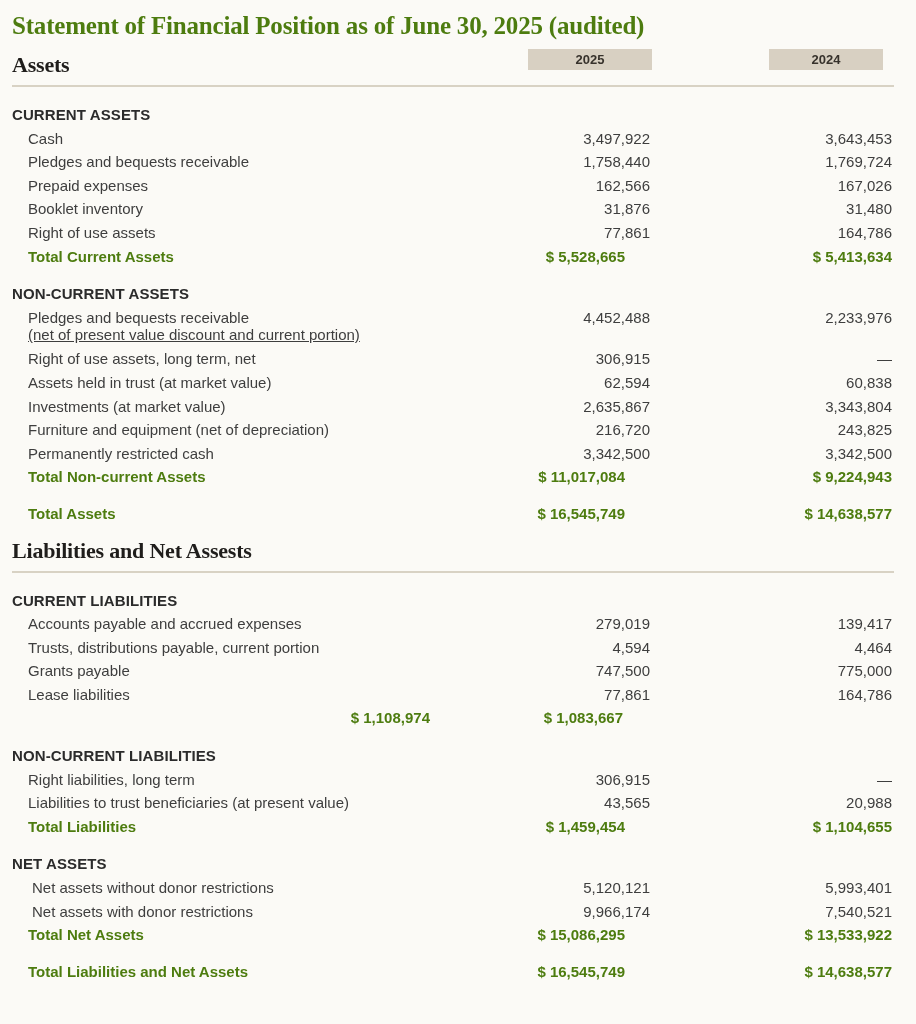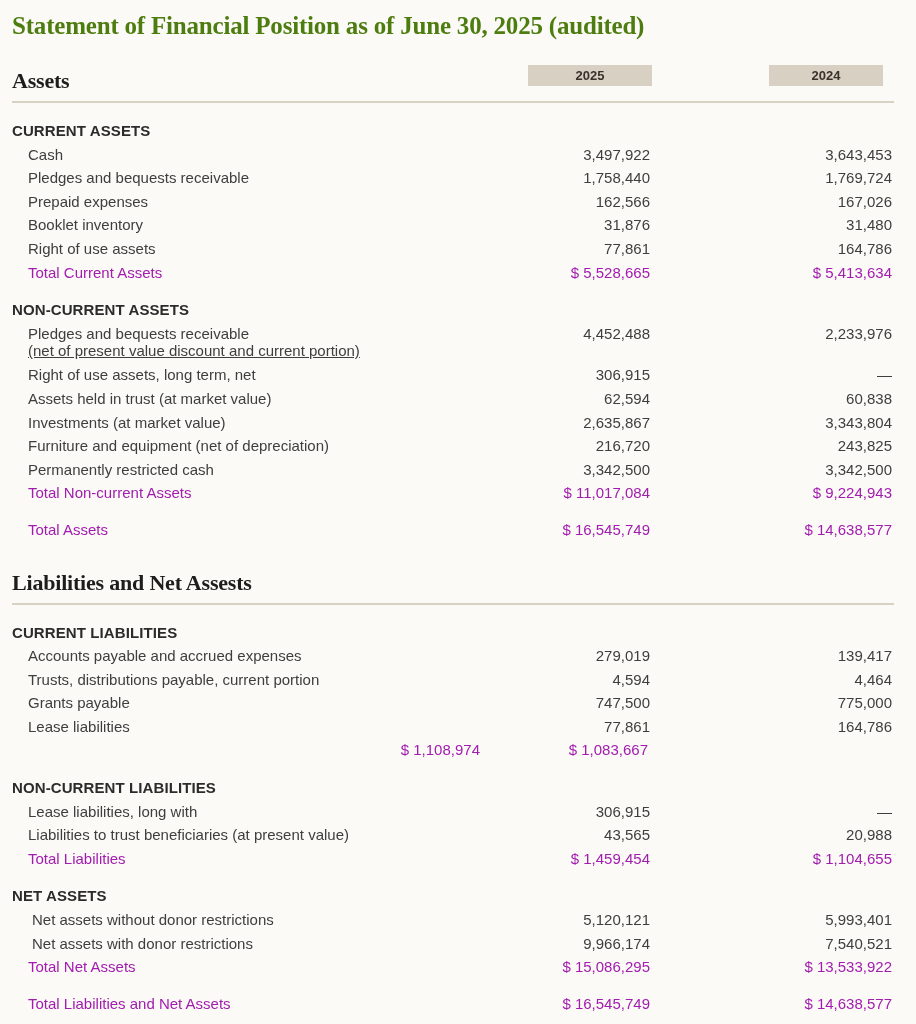--- a/index.html
+++ b/index.html
@@ -18,21 +18,21 @@
   .title {
     font-family: "Liberation Serif", "DejaVu Serif", serif;
     font-weight: 700;
     font-size: 25px;
     color: #4d7c0f;
     letter-spacing: -0.2px;
     margin-top: 2px;
   }
   .sec-head {
     position: relative;
-    margin-top: 24px;
+    margin-top: 8px;
     height: 30px;
   }
   .sec-head h2 {
     font-family: "Liberation Serif", "DejaVu Serif", serif;
     font-weight: 700;
     font-size: 22px;
     color: #1f1d1b;
     letter-spacing: -0.2px;
     position: absolute;
     bottom: 0;
@@ -71,21 +71,21 @@
     display: grid;
     grid-template-columns: 1fr 170px 244px;
     align-items: start;
     line-height: 23.6px;
     font-size: 15px;
   }
   .row .label { padding-left: 16px; }
   .row .label .sublabel { line-height: 17px; margin-top: -3px; padding-bottom: 4px; text-decoration: underline; }
   .row .val { text-align: right; }
   .row .v24 { padding-right: 2px; }
-  .row.bold { font-weight: 400; color: #a21caf; }
+  .row.bold { font-weight: 700; color: #4d7c0f; gap: 25px; }
 </style>
 </head>
 <body>
 
 <div class="page">
 
   <h1 class="title">Statement of Financial Position as of June 30, 2025 (audited)</h1>
 
   <section>
     <div class="sec-head">
@@ -243,21 +243,21 @@
           </div>
           <div class="row bold">
             <div class="val v25">$ 1,108,974</div>
             <div class="val v24">$ 1,083,667</div>
           </div>
         </div>
         <div class="group">
           <div class="group-header">NON-CURRENT LIABILITIES</div>
           <div class="row">
             <div class="label">
-              <div>Lease liabilities, long with</div>
+              <div>Right liabilities, long term</div>
             </div>
             <div class="val v25">306,915</div>
             <div class="val v24">—</div>
           </div>
           <div class="row">
             <div class="label">
               <div>Liabilities to trust beneficiaries (at present value)</div>
             </div>
             <div class="val v25">43,565</div>
             <div class="val v24">20,988</div>

